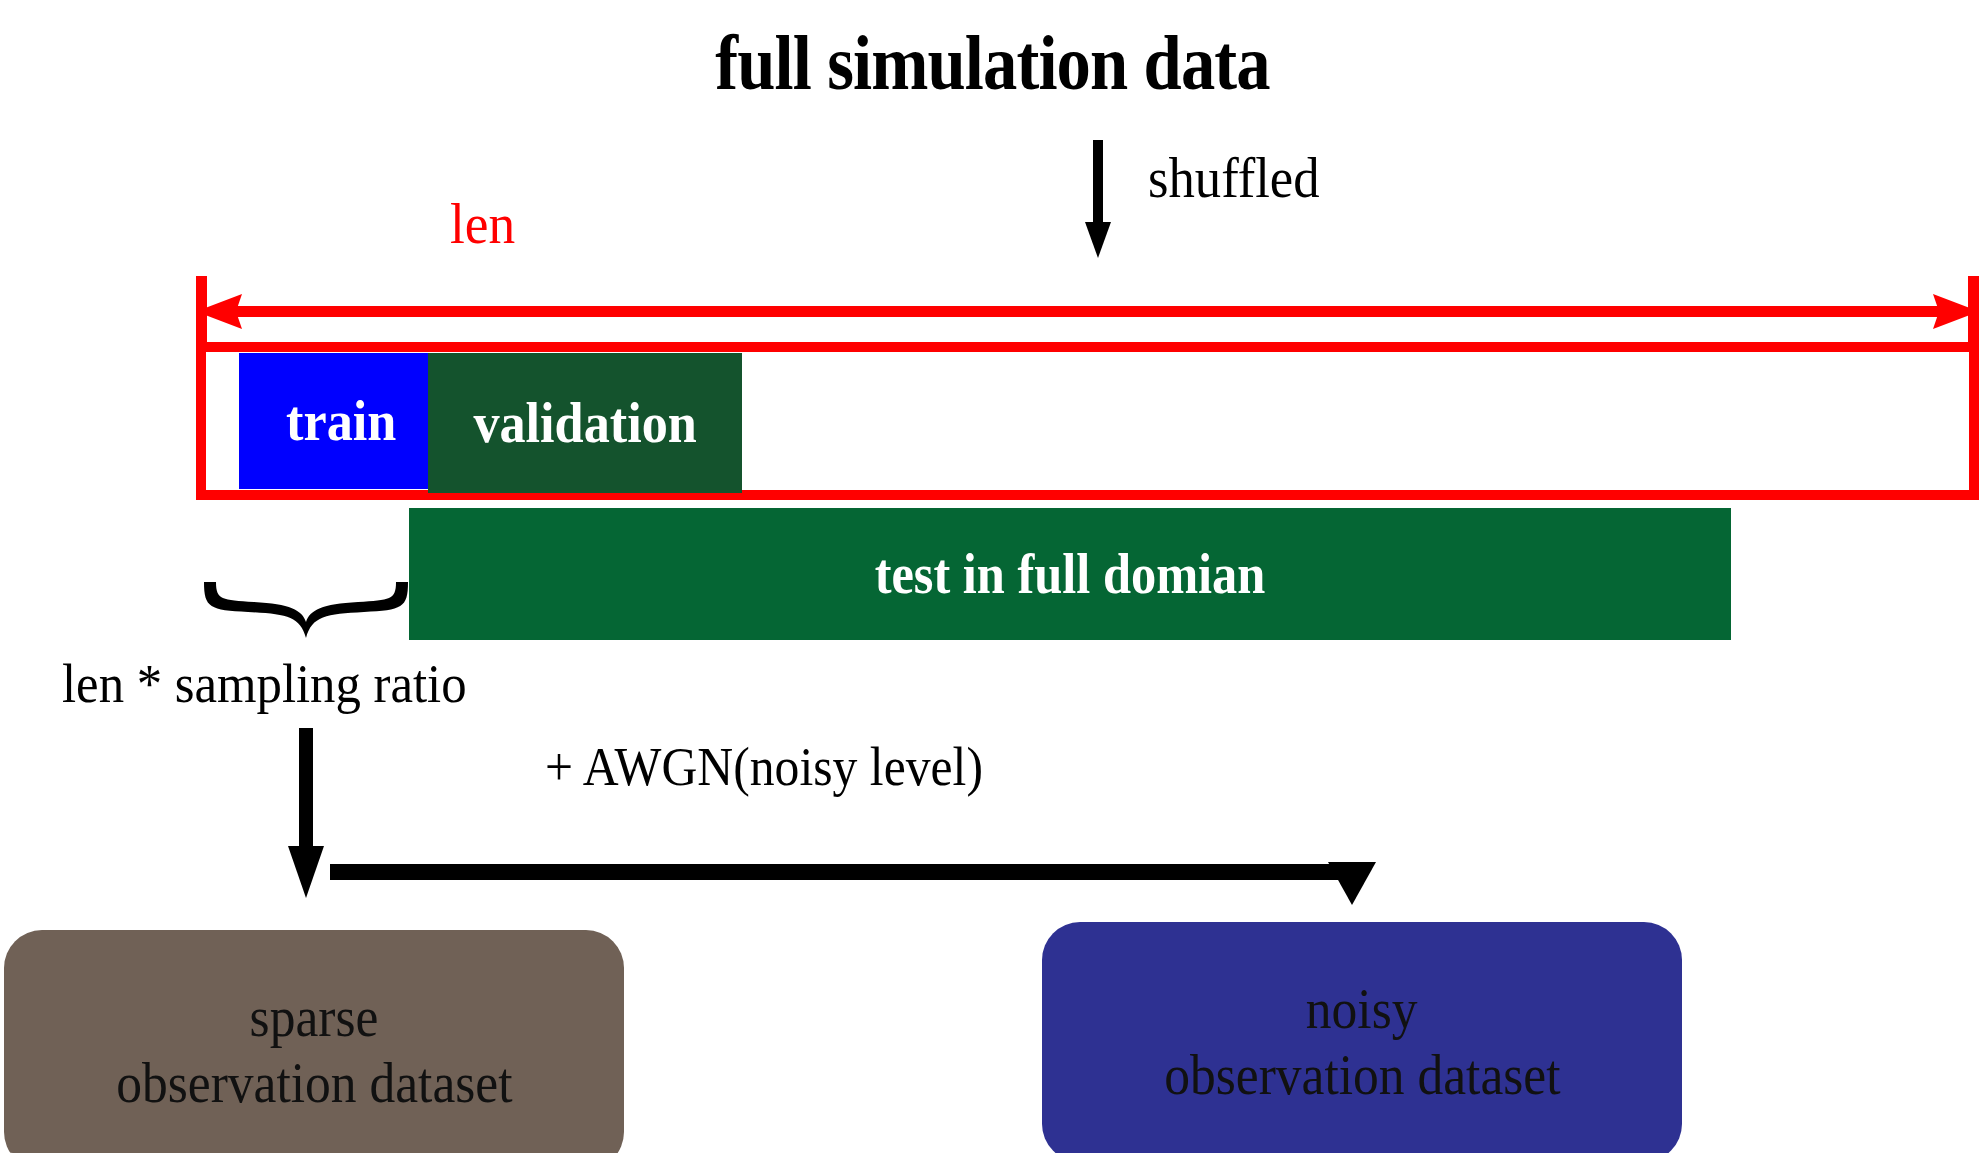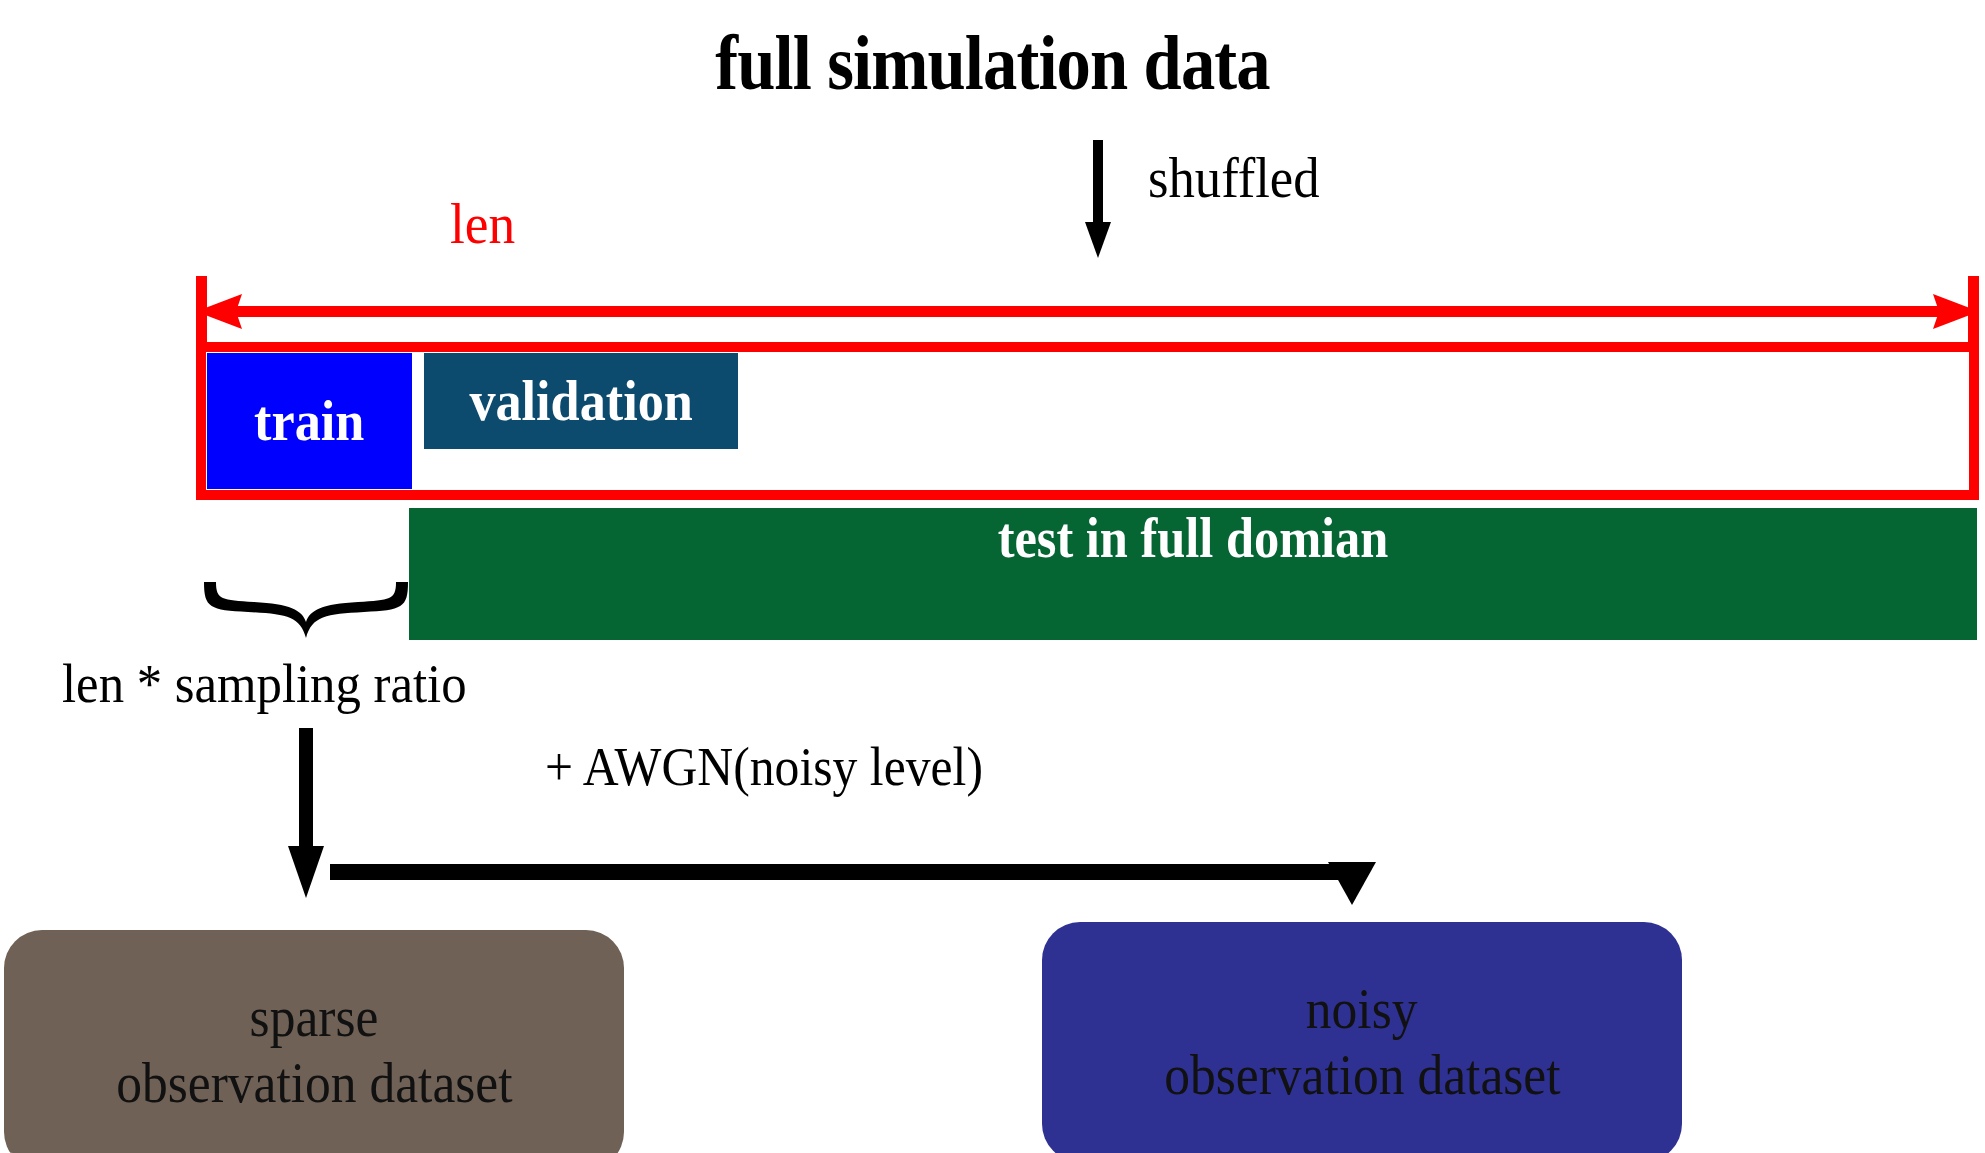--- a/index.html
+++ b/index.html
@@ -107,47 +107,49 @@
   .seg {
     position: absolute;
     display: flex;
     align-items: center;
     justify-content: center;
     color: #ffffff;
     font-weight: bold;
     font-size: 58px;
     line-height: 62px;
     white-space: nowrap;
+    margin-left: 32px;
   }
   .seg > span { transform: scaleX(0.90); transform-origin: center; display:block; }
 
   .seg-train {
     left: 207px;
     top: 353px;
     width: 205px;
     height: 136px;
     background: #0000FF;
   }
   .seg-validation {
-    left: 424px;
+    left: 396px;
     top: 353px;
     width: 314px;
-    height: 96px;
-    background: #0c4a6e;
+    height: 140px;
+    background: #14532d;
   }
 
   
   .green-bar {
     position: absolute;
     left: 409px;
     top: 508px;
-    width: 1568px;
+    width: 1322px;
     height: 132px;
     background: #056634;
     display: flex;
+    align-items: center;
     justify-content: center;
     color: #ffffff;
     font-weight: bold;
     font-size: 56px;
     line-height: 60px;
     white-space: nowrap;
   }
   .green-bar > span { transform: scaleX(0.90); transform-origin: center; display:block; }
 
   

